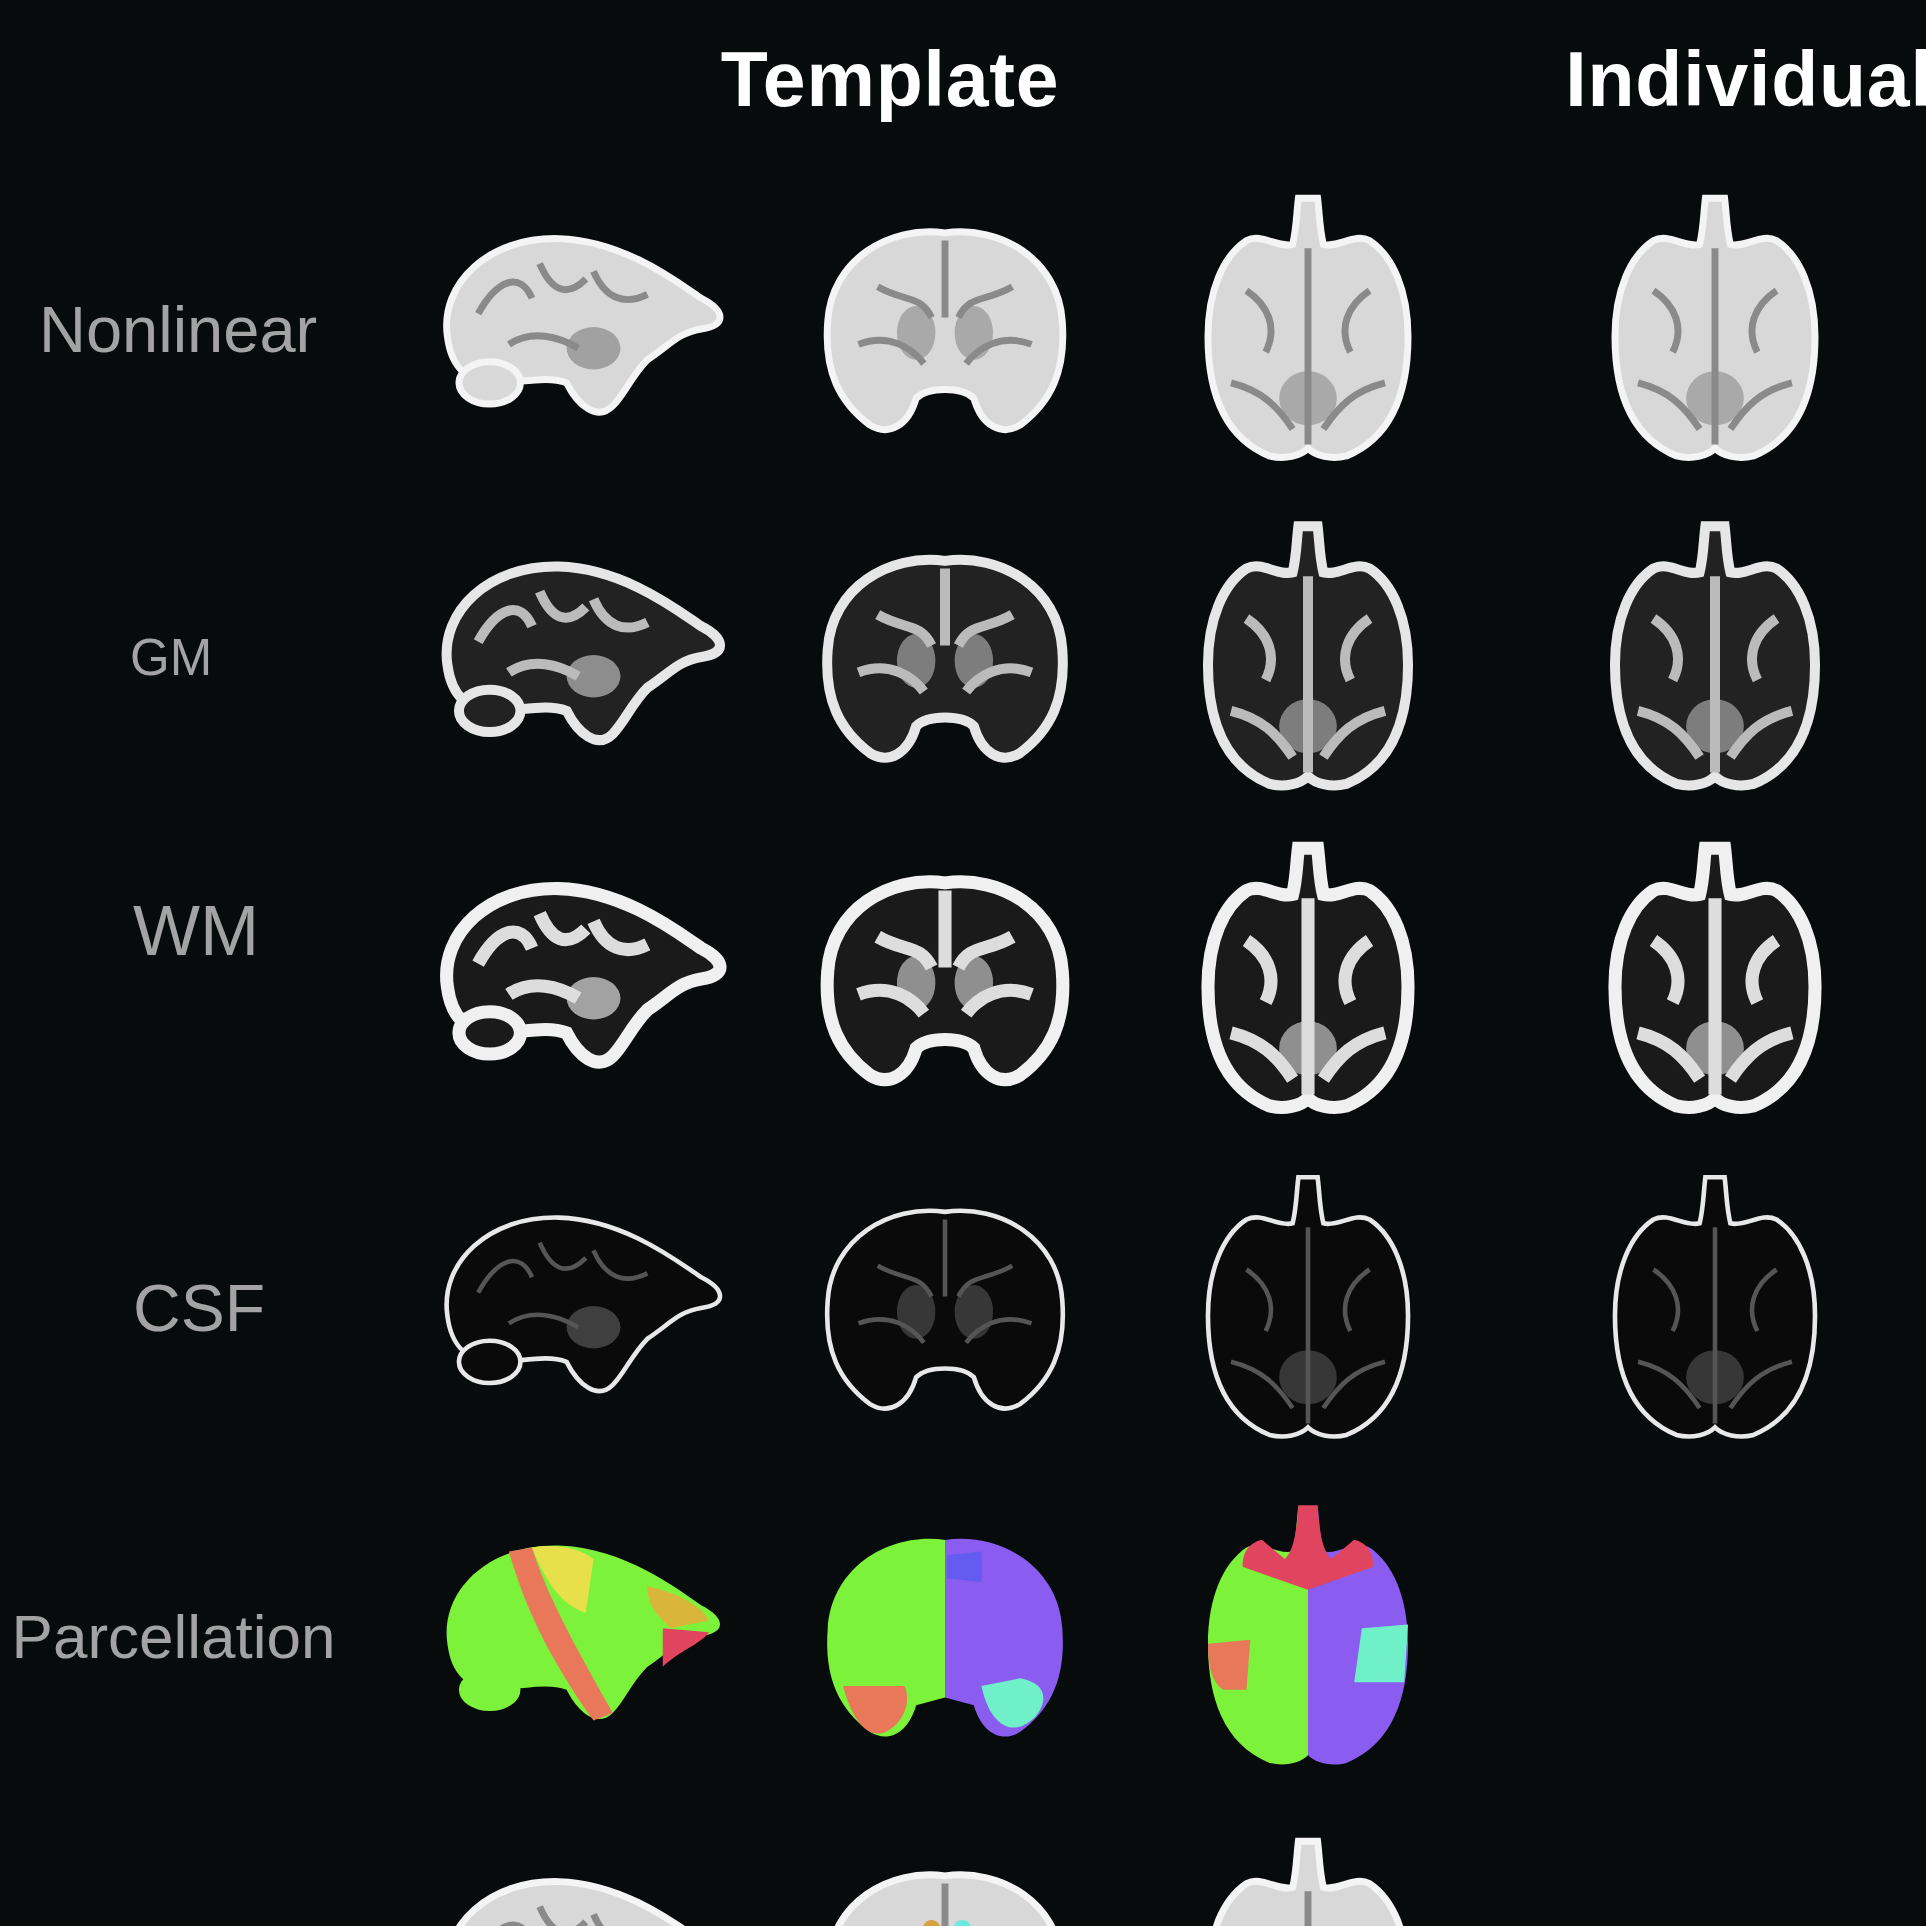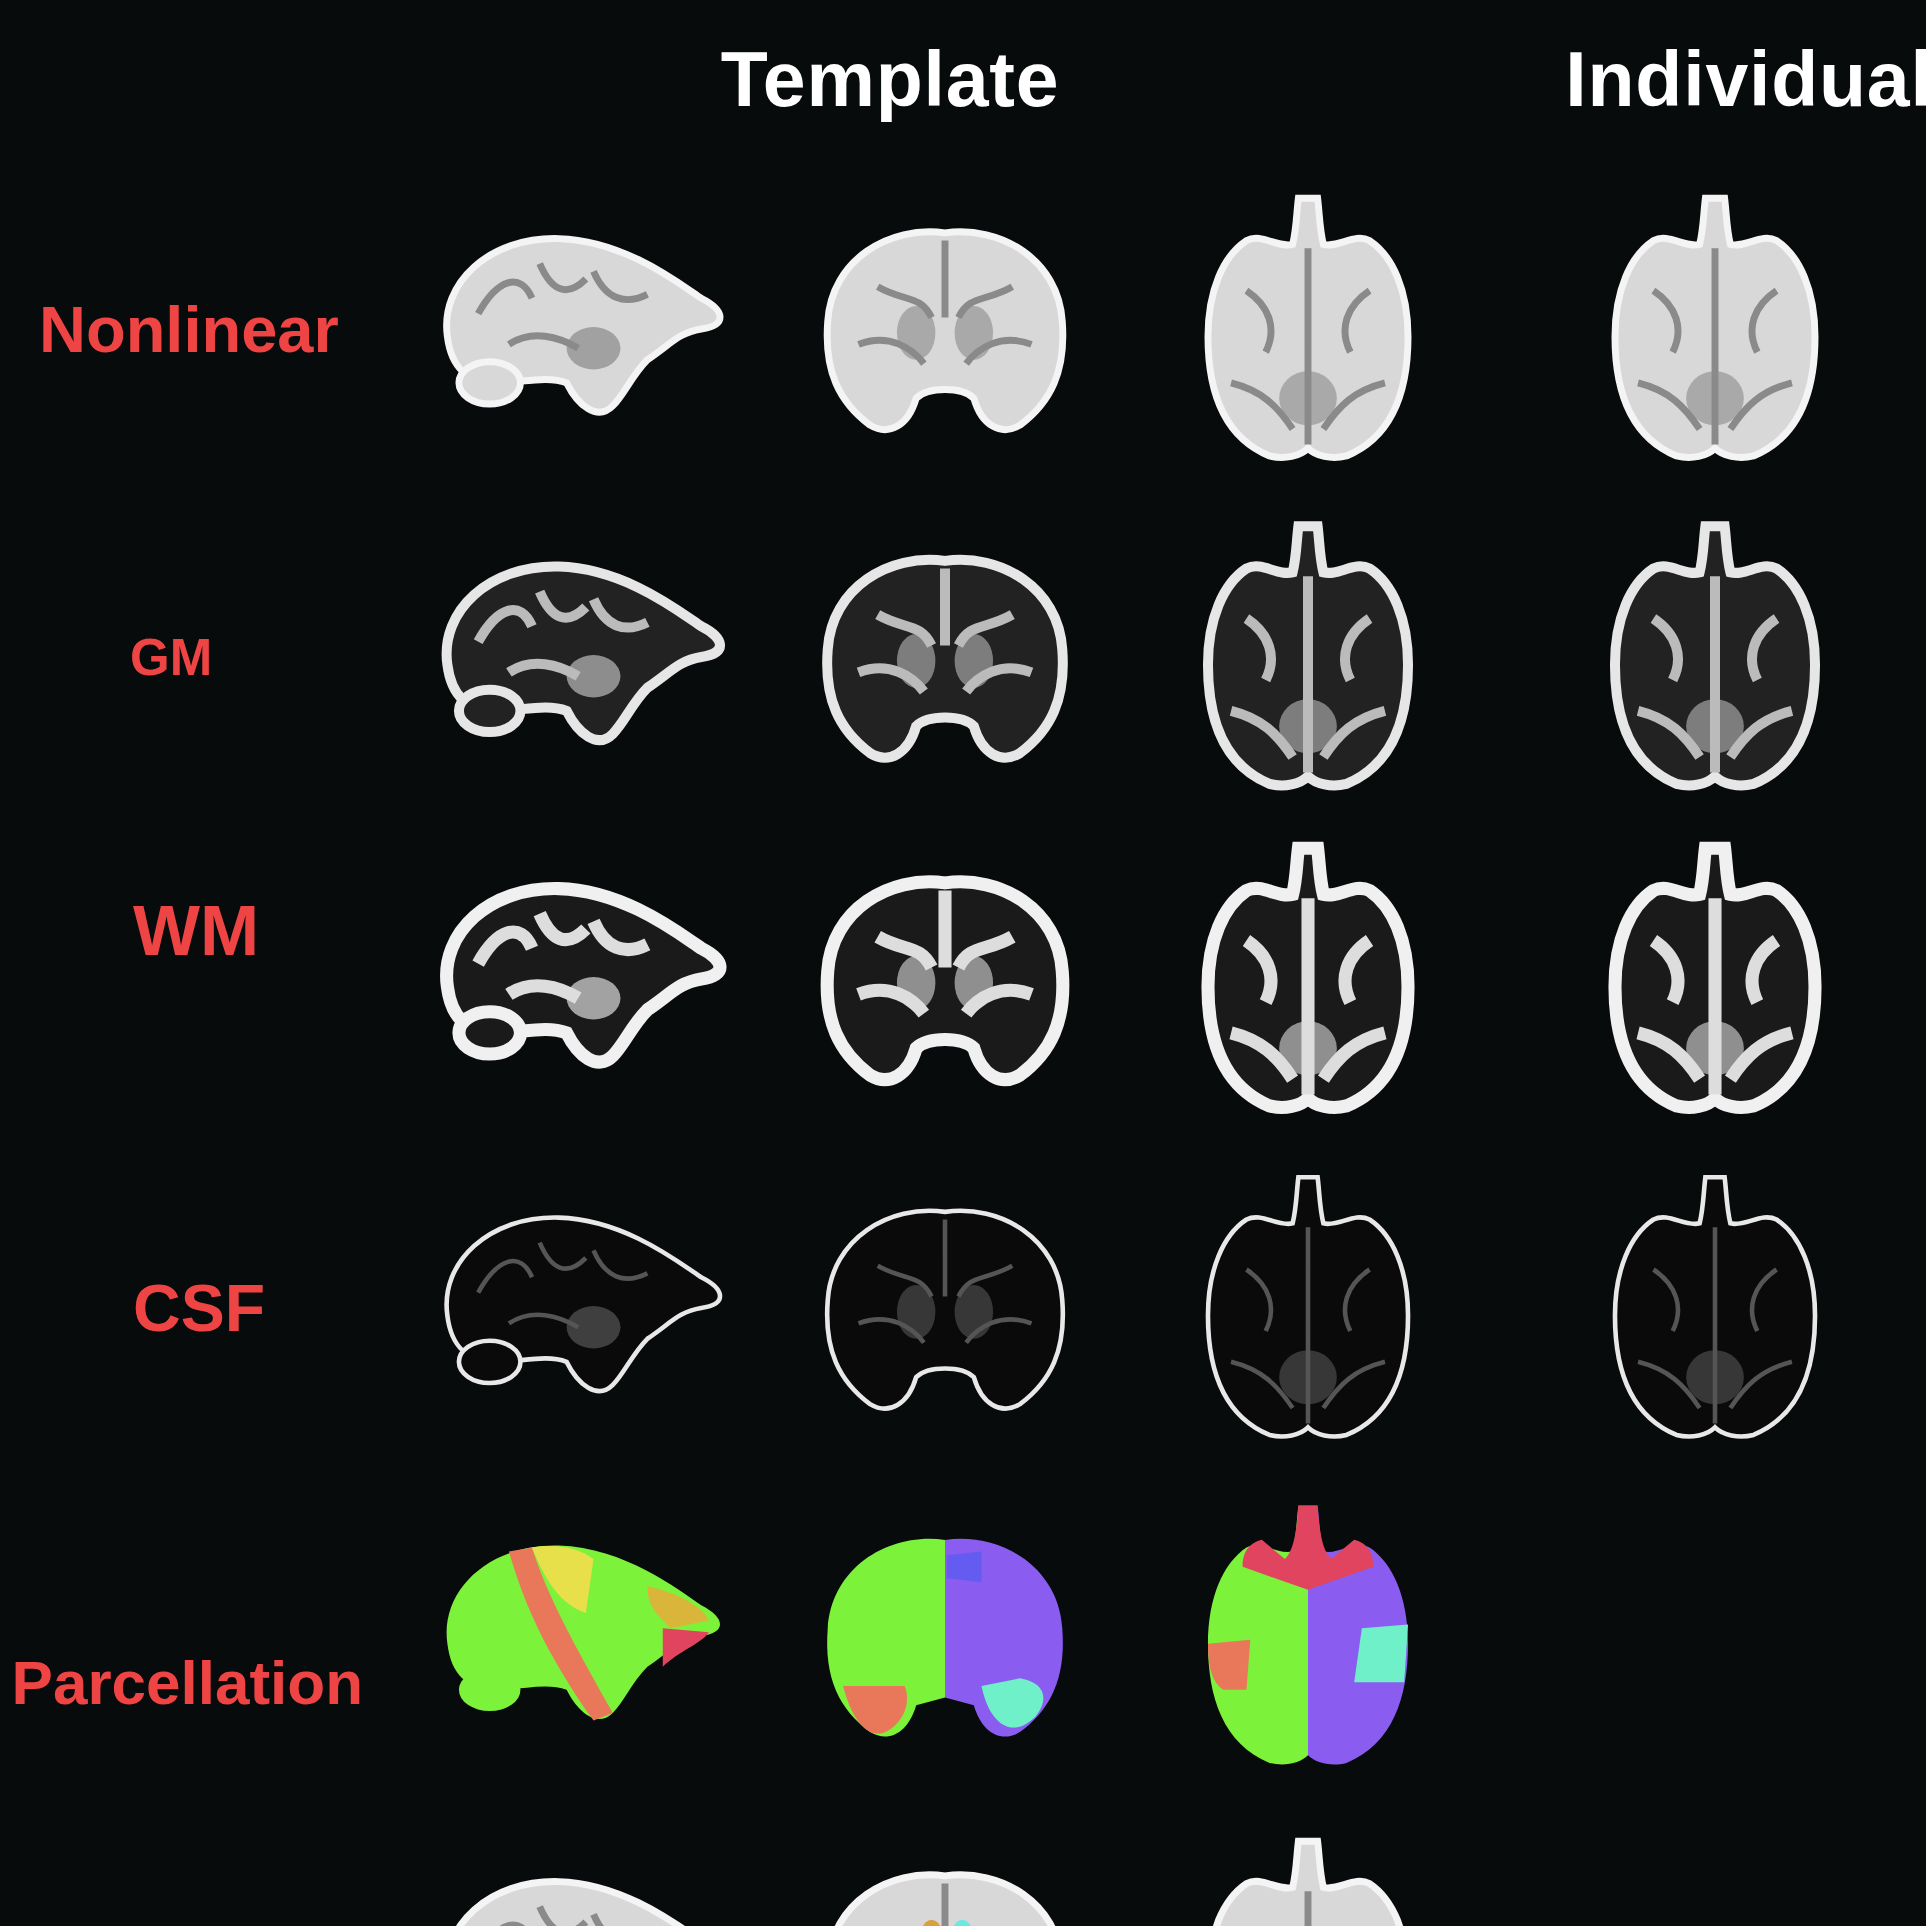--- a/index.html
+++ b/index.html
@@ -1,18 +1,18 @@
 <!DOCTYPE html>
 <html style="font-size:6.2px"><head>
 <meta charset="utf-8">
 <style>
   html,body{margin:0;padding:0;background:#080b0c;}
   body{width:1978px;height:2147px;position:relative;overflow:hidden;font-family:"Liberation Sans",sans-serif;}
   .colhead{position:absolute;color:#fff;font-weight:bold;font-size:77px;transform:translateX(-50%);white-space:nowrap;letter-spacing:0.8px;top:35px;}
-  .rowlabel{position:absolute;color:#ef4444;font-weight:bold;white-space:nowrap;transform:translateY(-50%);}
+  .rowlabel{position:absolute;color:#a3a3a3;font-weight:normal;white-space:nowrap;transform:translateY(-50%);}
   .cell{position:absolute;transform:translate(-50%,-50%);}
   svg{display:block;}
 </style>
 </head>
 <body>
 
 <div class="colhead" style="left:890px;">Template</div>
 <div class="colhead" style="left:1715px;margin-left:34px;">Individual</div>
 
 <div id="grid">
@@ -133,21 +133,21 @@
   <ellipse cx="280" cy="540" rx="75" ry="70" fill="#555" opacity="0.6"></ellipse>
   </svg>
     </div>
     <div class="cell" style="left: 1715px; top: 1308px;">
       <svg width="216" height="277" viewBox="0 0 560 720">
   <path d="M255 20 C250 60 250 100 240 140 C200 150 160 110 120 130 C60 170 20 260 20 380 C20 520 60 640 180 690 C220 700 260 690 280 670 C300 690 340 700 380 690 C500 640 540 520 540 380 C540 260 500 170 440 130 C400 110 360 150 320 140 C310 100 310 60 305 20 Z" fill="#0a0a0a" stroke="#e8e8e8" stroke-width="12"></path>
   <path d="M280 150 L280 660 M120 260 C180 300 200 360 170 420 M440 260 C380 300 360 360 390 420 M80 500 C160 520 200 560 240 620 M480 500 C400 520 360 560 320 620" fill="none" stroke="#555" stroke-width="12"></path>
   <ellipse cx="280" cy="540" rx="75" ry="70" fill="#555" opacity="0.6"></ellipse>
   </svg>
     </div>
-    <div class="rowlabel" style="left: 11.6px; top: 1636px; font-size: 62px; margin-top: 46px;">Parcellation</div>
+    <div class="rowlabel" style="left: 11.6px; top: 1636px; font-size: 62px;">Parcellation</div>
     <div class="cell" style="left: 582px; top: 1636px;">
       <svg width="300" height="216" viewBox="0 0 780 560">
   <path d="M40 300 C20 160 150 40 330 45 C500 50 640 160 700 200 C760 230 770 270 700 280 C640 290 620 320 560 360 C520 400 500 450 470 480 C430 520 380 480 350 420 C300 400 230 420 170 420 C90 420 50 380 40 300Z" fill="#7df23a"></path>
   <path d="M200 60 C240 200 300 330 420 500 L470 480 C380 320 300 180 260 50Z" fill="#e9785a"></path>
   <path d="M260 50 C320 40 380 50 420 80 L400 220 C340 200 300 150 260 50Z" fill="#e8e04a"></path>
   <path d="M560 150 C640 170 700 200 720 240 L620 260 C580 220 560 200 560 150Z" fill="#d9b63a"></path>
   <path d="M600 260 L720 270 C700 300 640 320 600 360 Z" fill="#e0445f"></path>
   <ellipse cx="150" cy="420" rx="80" ry="55" fill="#7df23a"></ellipse>
   </svg>
     </div>

